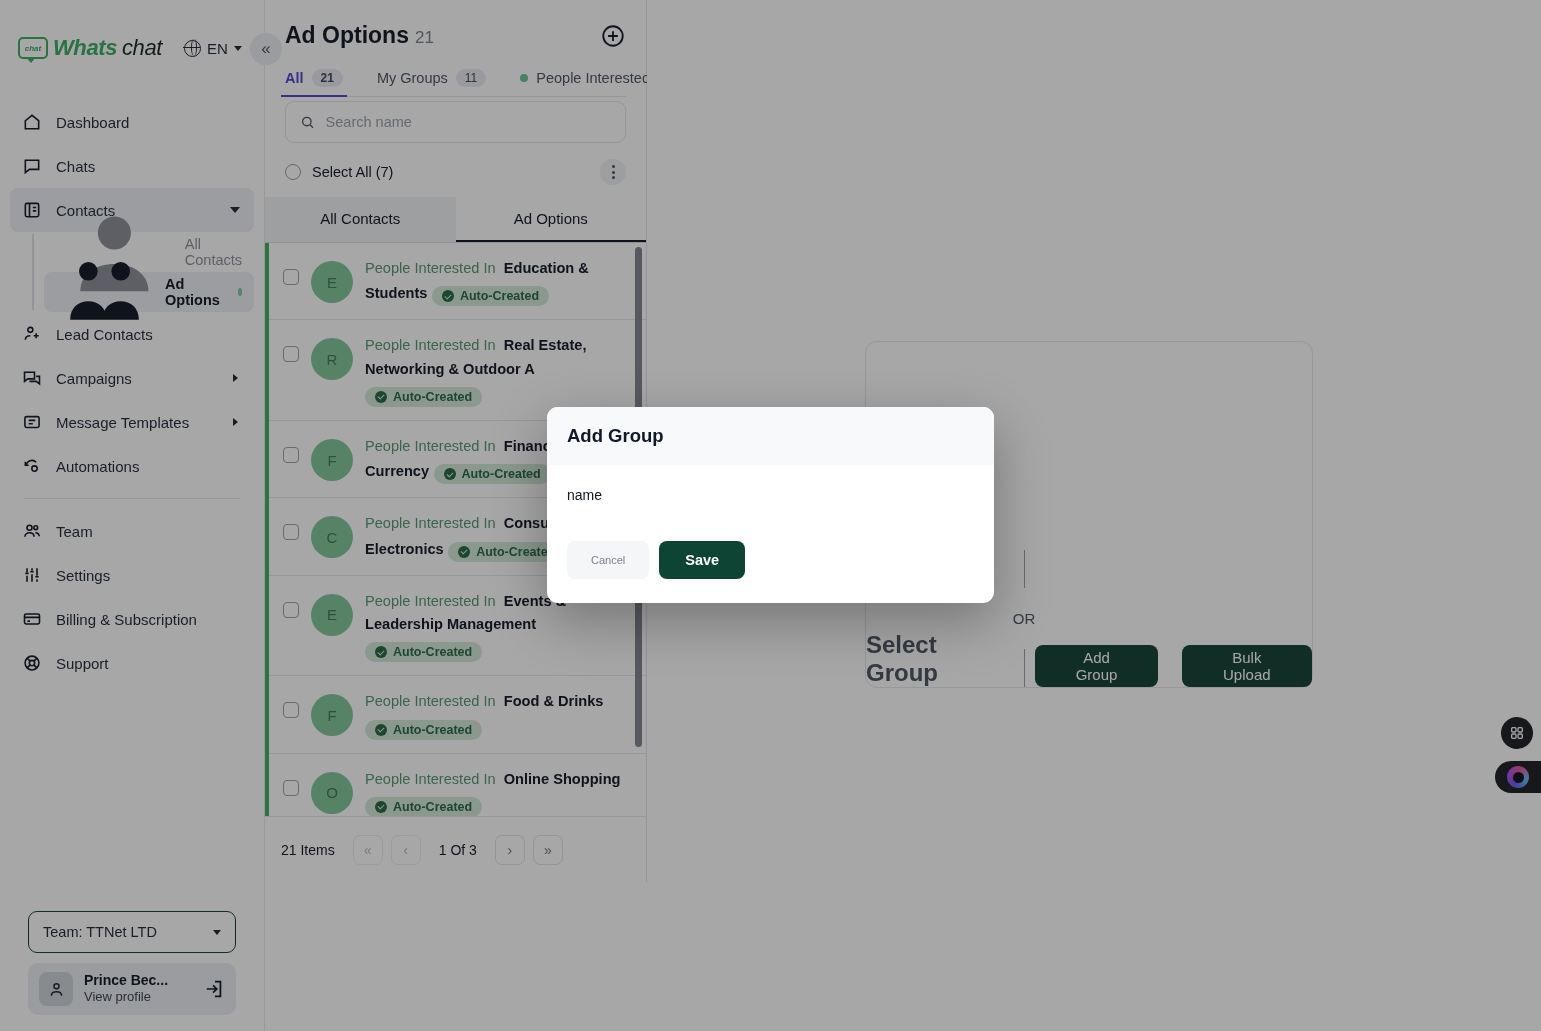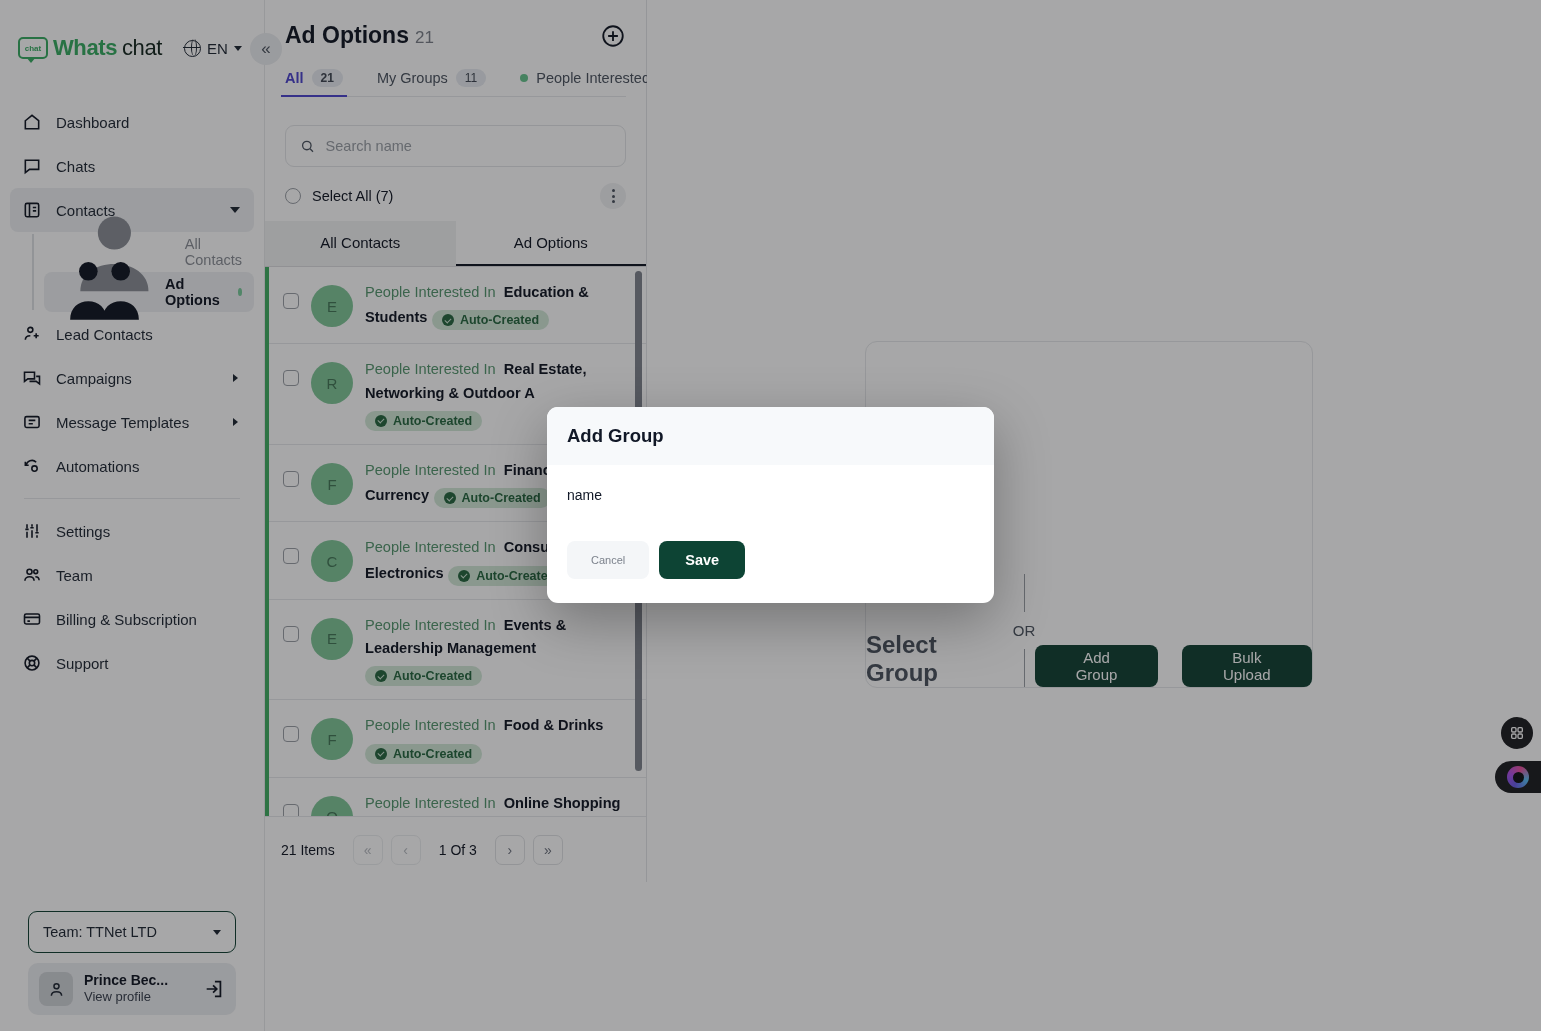--- a/index.html
+++ b/index.html
@@ -18,21 +18,21 @@
 
   
   .sidebar {
     position: absolute; left: 0; top: 0;
     width: 265px; height: 1031px;
     background: #ffffff;
     border-right: 1px solid #e8eaed;
     display: flex; flex-direction: column;
   }
   .sb-head { height: 96px; display:flex; align-items:center; padding: 0 18px; gap: 10px; }
-  .logo { display:flex; align-items:center; gap:5px; font-size:22px; font-weight:700; letter-spacing:-0.4px;}
+  .logo { display:flex; align-items:center; gap:5px; font-size:22px; font-weight:700; letter-spacing:-0.4px;font-style:italic;}
   .logo-badge {
     width: 30px; height: 22px; border: 2.2px solid #2bb25c; border-radius: 5px;
     position: relative; display:flex; align-items:center; justify-content:center;
     font-size: 8px; font-weight:700; color:#2bb25c; letter-spacing:0;
   }
   .logo-badge:after{
     content:""; position:absolute; bottom:-6px; left:6px;
     width:0;height:0;border-left:5px solid transparent;border-right:5px solid transparent;
     border-top:6px solid #2bb25c;
   }
@@ -110,21 +110,21 @@
   .tab-t{
     display:flex;align-items:center;gap:8px; padding: 0 0 9px 0; margin-right:34px;
     font-size:14.5px; color:#4b5563; cursor:pointer; position:relative; white-space:nowrap;
   }
   .tab-t.sel{ color:#4f46e5; font-weight:600;}
   .tab-t.sel:after{content:"";position:absolute;left:-4px;right:-4px;bottom:-1px;height:2.5px;background:#4f46e5;}
   .pill{ font-size:12px; padding:2px 9px;border-radius:10px;background:#e7ecf2;color:#3f4755;}
   .pill.green{ background:#cde9d5;color:#235c38;}
   .gdot{ width:8px;height:8px;border-radius:50%;background:#5cc98a;}
   .search{
-    margin: 28px 20px 0; height:42px; border:1px solid #e3e5e8; border-radius:9px;
+    margin: 4px 20px 0; height:42px; border:1px solid #e3e5e8; border-radius:9px;
     display:flex;align-items:center;gap:10px;padding:0 14px;
   }
   .search input{ border:0;outline:0;font-size:14.5px;color:#111827;width:100%;font-family:inherit;}
   .search input::placeholder{ color:#9aa0a8;}
   .selectall{
     display:flex;align-items:center;gap:11px;padding: 16px 20px 12px;
   }
   .cbox{ width:16px;height:16px;border:1.5px solid #9aa0a8;border-radius:50%;}
   .cbox.sq{ border-radius:4px;}
   .sa-label{ font-size:14.5px;color:#111827;}
@@ -175,21 +175,21 @@
   .pg-txt{ font-size:14px;color:#111827;margin:12px 10px;}
 
   
   .main{ position:absolute; left:647px; top:0; right:0; bottom:0; background:#fff; }
   .select-card{
     position:absolute; left:218px; top:341px; width:448px; height:347px;
     border:1px solid #e6e8eb; border-radius:12px;
     display:flex; align-items:flex-end; padding-top:46px;
   }
   .sc-title{ font-size:24px;font-weight:600;color:#4b5563;}
-  .or-wrap{ display:flex;flex-direction:column;align-items:center;margin-top:22px;gap:10px;}
+  .or-wrap{ display:flex;flex-direction:column;align-items:center;margin-top:22px;gap:22px;}
   .or-line{ width:1px;height:38px;background:#9aa0a8;}
   .or-txt{ font-size:15px;color:#4b5563;}
   .sc-btns{ display:flex;gap:24px;margin-top:26px;}
   .btn-dark{
     background:#0d4434;color:#ffffff;border:0;border-radius:8px;
     padding:0 26px;height:42px;font-size:15px;font-family:inherit;cursor:pointer;
     display:flex;align-items:center;justify-content:center;
   }
 
   .fab-grid{
@@ -324,32 +324,32 @@
             <path d="M4 7v4h4"></path>
             <circle cx="15" cy="15" r="3.2"></circle>
           </svg>
         <span>Automations</span>
       </div>
 
       <div class="nav-sep"></div>
 
       <div class="nav-item">
         <svg class="ico" viewBox="0 0 24 24" fill="none" stroke="#111827" stroke-width="1.9">
-            <path d="M6 4v5M6 13v7M12 4v3M12 11v9M18 4v9M18 17v3"></path>
-            <path d="M4 10h4M10 8h4M16 14h4"></path>
-          </svg>
-        <span>Settings</span>
-      </div>
-      <div class="nav-item">
-        <svg class="ico" viewBox="0 0 24 24" fill="none" stroke="#111827" stroke-width="1.9">
             <circle cx="9" cy="8" r="3"></circle>
             <circle cx="16.5" cy="8" r="2.3"></circle>
             <path d="M3.5 19c0-3.2 2.5-5 5.5-5s5.5 1.8 5.5 5M16 14c2.6 0 4.5 1.6 4.5 4.4"></path>
           </svg>
         <span>Team</span>
+      </div>
+      <div class="nav-item">
+        <svg class="ico" viewBox="0 0 24 24" fill="none" stroke="#111827" stroke-width="1.9">
+            <path d="M6 4v5M6 13v7M12 4v3M12 11v9M18 4v9M18 17v3"></path>
+            <path d="M4 10h4M10 8h4M16 14h4"></path>
+          </svg>
+        <span>Settings</span>
       </div>
       <div class="nav-item">
         <svg class="ico" viewBox="0 0 24 24" fill="none" stroke="#111827" stroke-width="1.9">
             <rect x="3" y="6" width="18" height="12" rx="2"></rect>
             <path d="M3 10h18M6.5 14.5h3"></path>
           </svg>
         <span>Billing &amp; Subscription</span>
       </div>
       <div class="nav-item">
         <svg class="ico" viewBox="0 0 24 24" fill="none" stroke="#111827" stroke-width="1.9">

